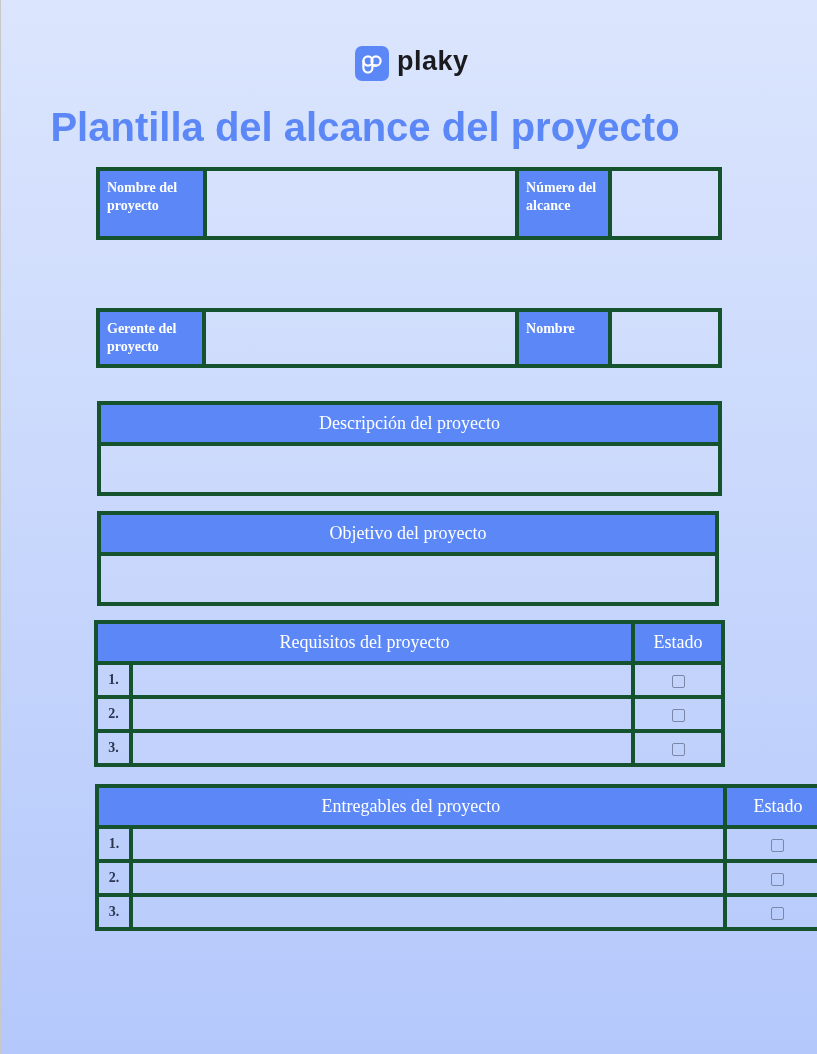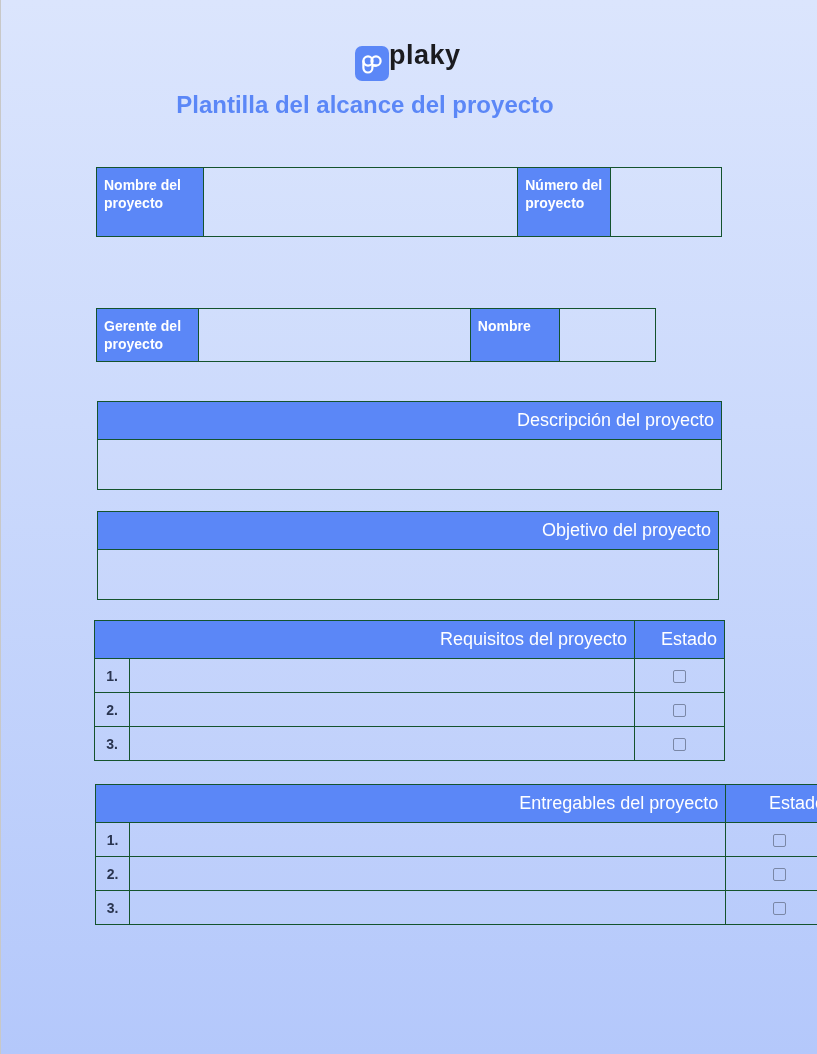--- a/index.html
+++ b/index.html
@@ -3,29 +3,29 @@
   <meta charset="utf-8">
   <style>
     html, body { margin:0; padding:0; }
     body {
       width:817px; height:1054px; overflow:hidden;
       background: linear-gradient(180deg, #dbe5fd 0%, #ccdafc 40%, #b4c8fb 100%);
       font-family: "Liberation Sans", sans-serif;
       position: relative;
     }
     .left-edge { position:absolute; left:0; top:0; width:1px; height:1054px; background:#c8c8c8; }
-    .logo { position:absolute; left:355px; top:46px; display:flex; }
+    .logo { position:absolute; left:355px; top:46px; display:flex; align-items:center; gap:8px; }
     .logo-icon { width:34px; height:35px; background:#5b87f7; border-radius:7px; display:flex; align-items:center; justify-content:center; }
     .logo-text { font-size:27px; font-weight:bold; color:#1b1b1f; letter-spacing:0.5px; line-height:1; margin-top:-4px; }
-    .title { position:absolute; left:0; width:730px; top:91px; text-align:center; font-size:24px; font-weight:bold; color:#5b87f7; }
+    .title { position:absolute; left:0; width:730px; top:105px; text-align:center; font-size:40px; font-weight:bold; color:#5b87f7; }
     table { border-collapse:collapse; position:absolute; }
-    td, th { border:1px solid #14532d; padding:0; vertical-align:top; }
+    td, th { border:4px solid #14532d; padding:0; vertical-align:top;font-family:Liberation Serif, serif; }
     .lbl { background:#5b87f7; color:#fff; font-size:14px; font-weight:bold; line-height:18px; padding:8px 7px; text-align:left; }
     .val { background:rgba(255,255,255,0.04); }
-    .hdr { background:#5b87f7; color:#fff; font-size:18px; font-weight:normal; text-align:right; padding:0 7px; vertical-align:middle; height:37px; }
+    .hdr { background:#5b87f7; color:#fff; font-size:18px; font-weight:normal; text-align:center; padding:0 7px; vertical-align:middle; height:37px; }
     .num { font-size:14px; font-weight:bold; color:#2a3550; text-align:center; vertical-align:middle; }
     .chk-cell { text-align:center; vertical-align:middle; }
     .checkbox { display:inline-block; width:11px; height:11px; border:1.5px solid #7a87a6; border-radius:2px; background:transparent; vertical-align:middle; }
   </style>
 </head>
 <body>
 
 <div class="left-edge"></div>
 
 <div class="logo">
@@ -45,27 +45,27 @@
   <colgroup>
       <col style="width:107px">
       <col style="width:315px">
       <col style="width:93px">
       <col style="width:111px">
     </colgroup>
   <tbody>
       <tr style="height:69px">
     <td class="lbl">Nombre del proyecto</td>
     <td class="val"></td>
-    <td class="lbl">Número del proyecto</td>
+    <td class="lbl">Número del alcance</td>
     <td class="val"></td>
   </tr>
 </tbody>
   </table>
 
-<table style="left:96px; top:308px; width:560px;">
+<table style="left:96px; top:308px; width:626px;">
   <colgroup>
       <col style="width:106px">
       <col style="width:316px">
       <col style="width:93px">
       <col style="width:111px">
     </colgroup>
   <tbody>
       <tr style="height:50px">
     <td class="lbl">Gerente del proyecto</td>
     <td class="val"></td>

